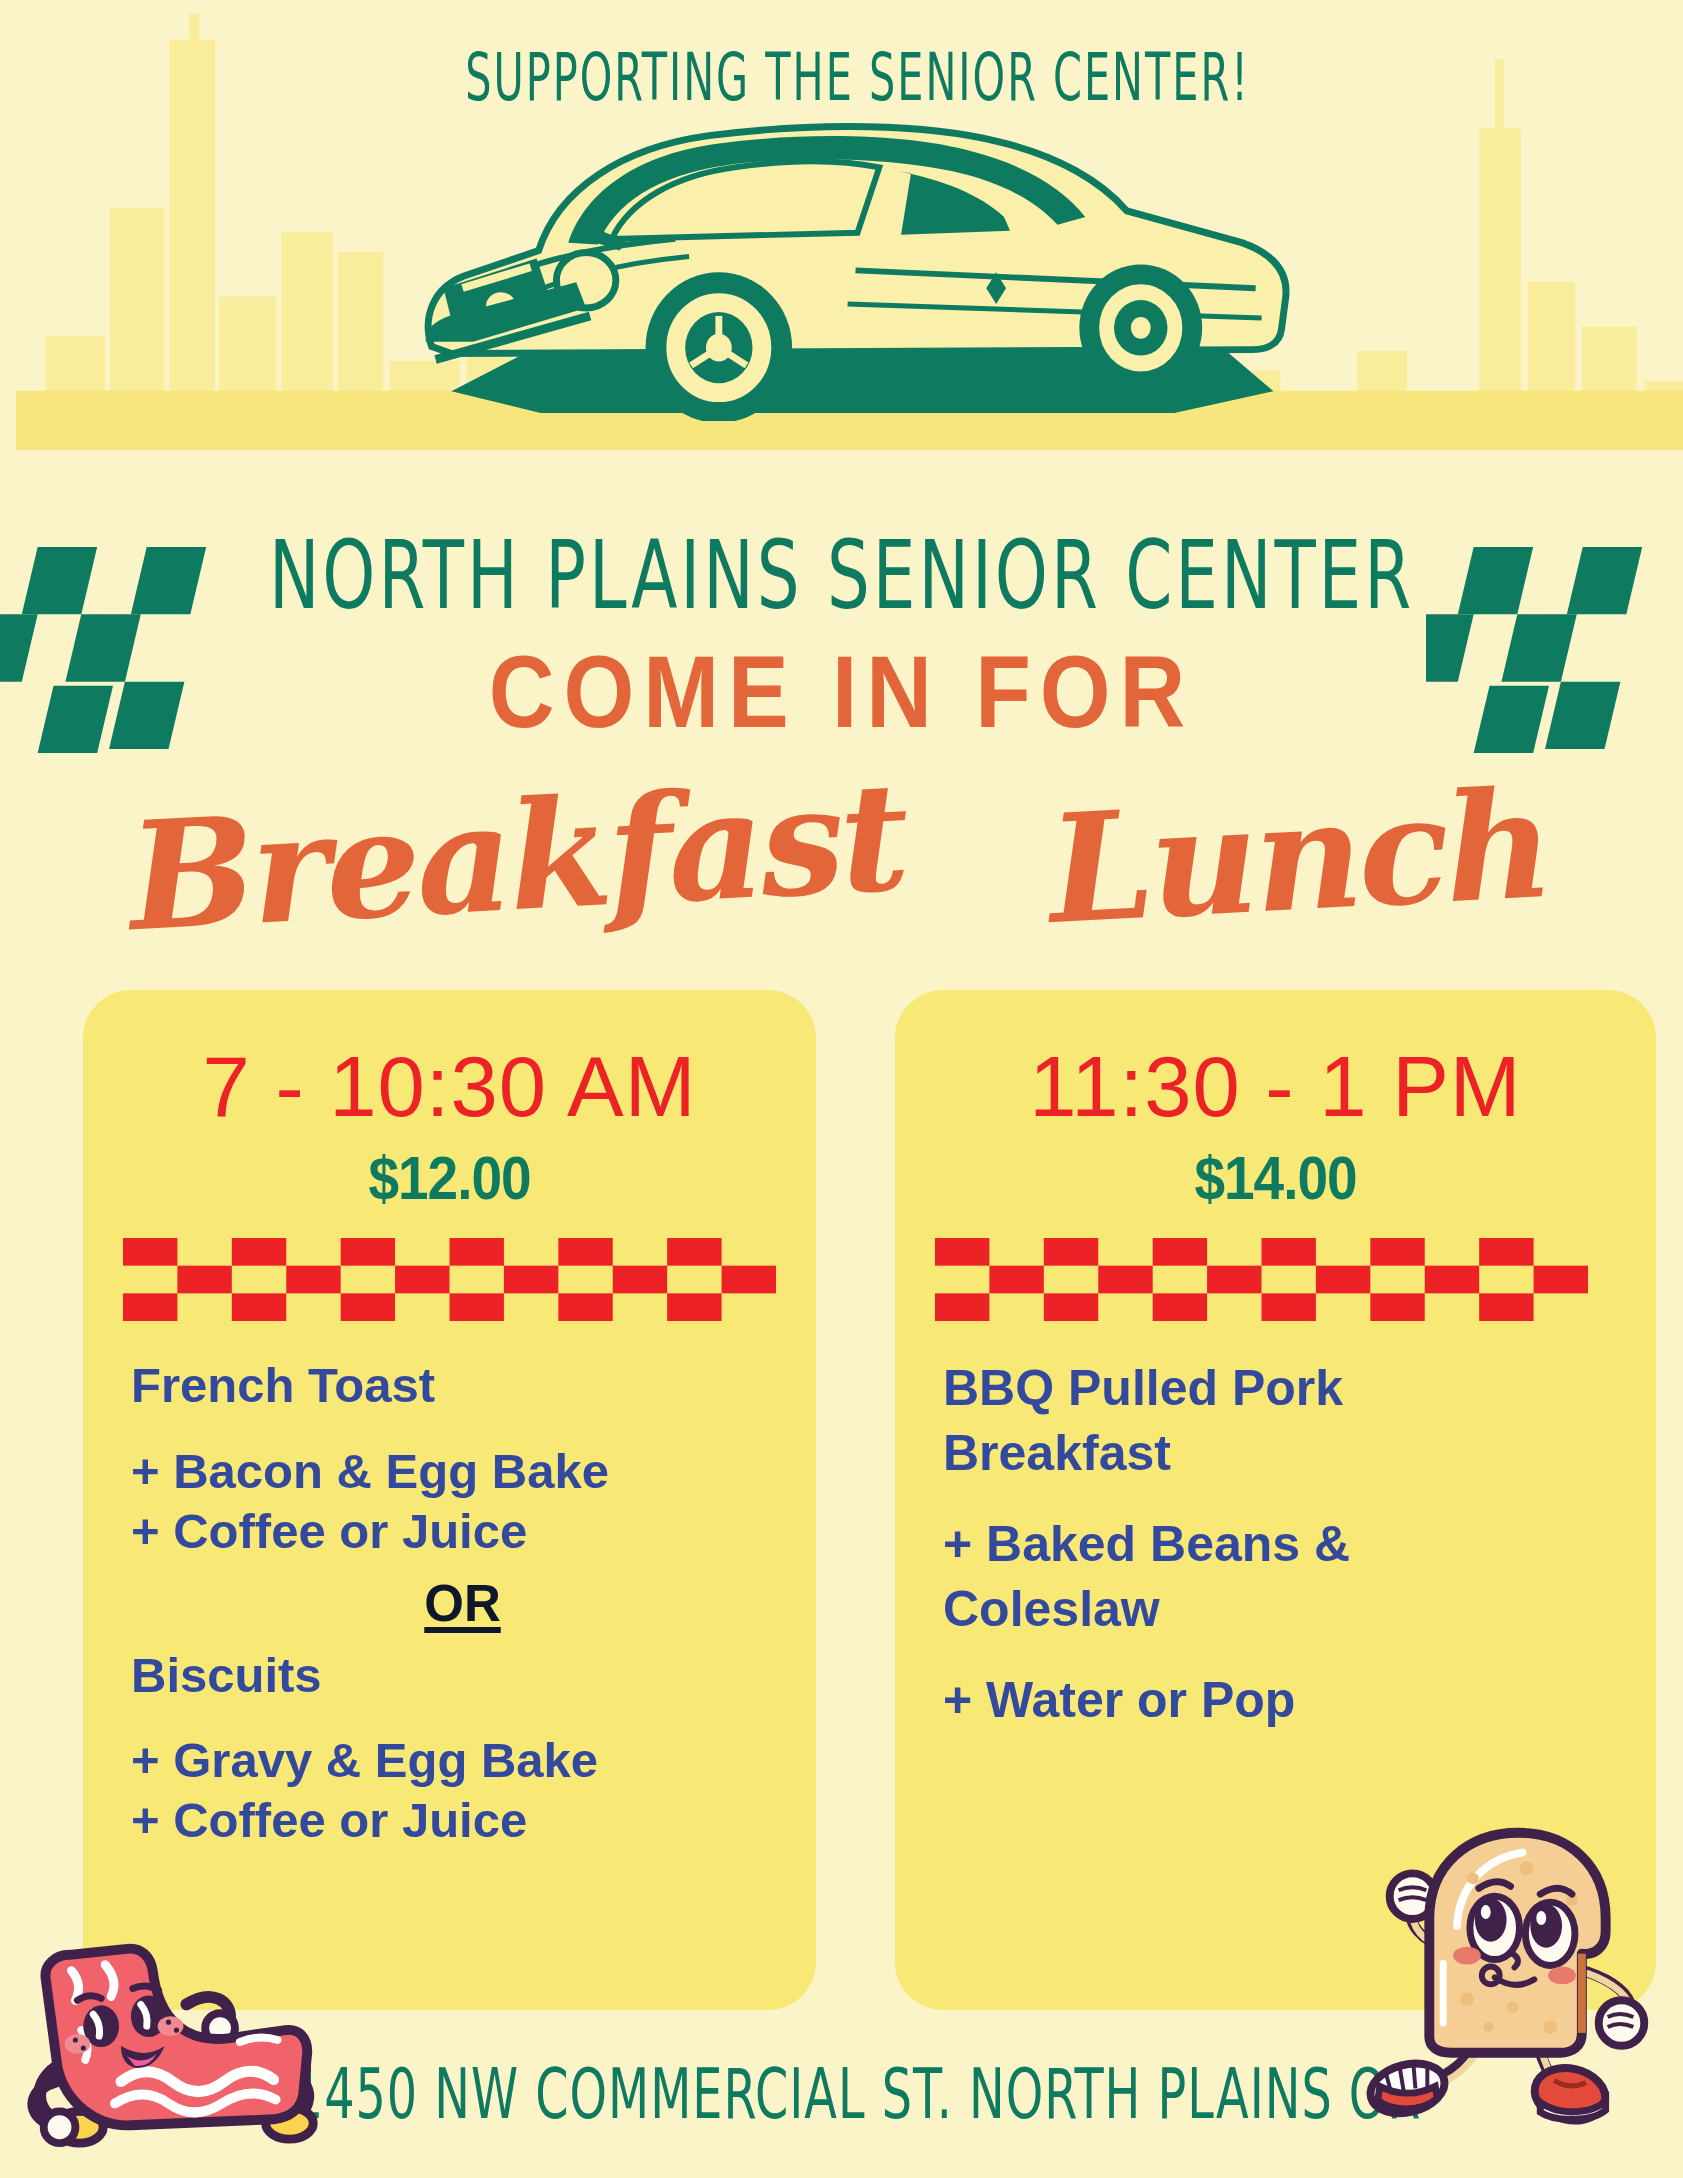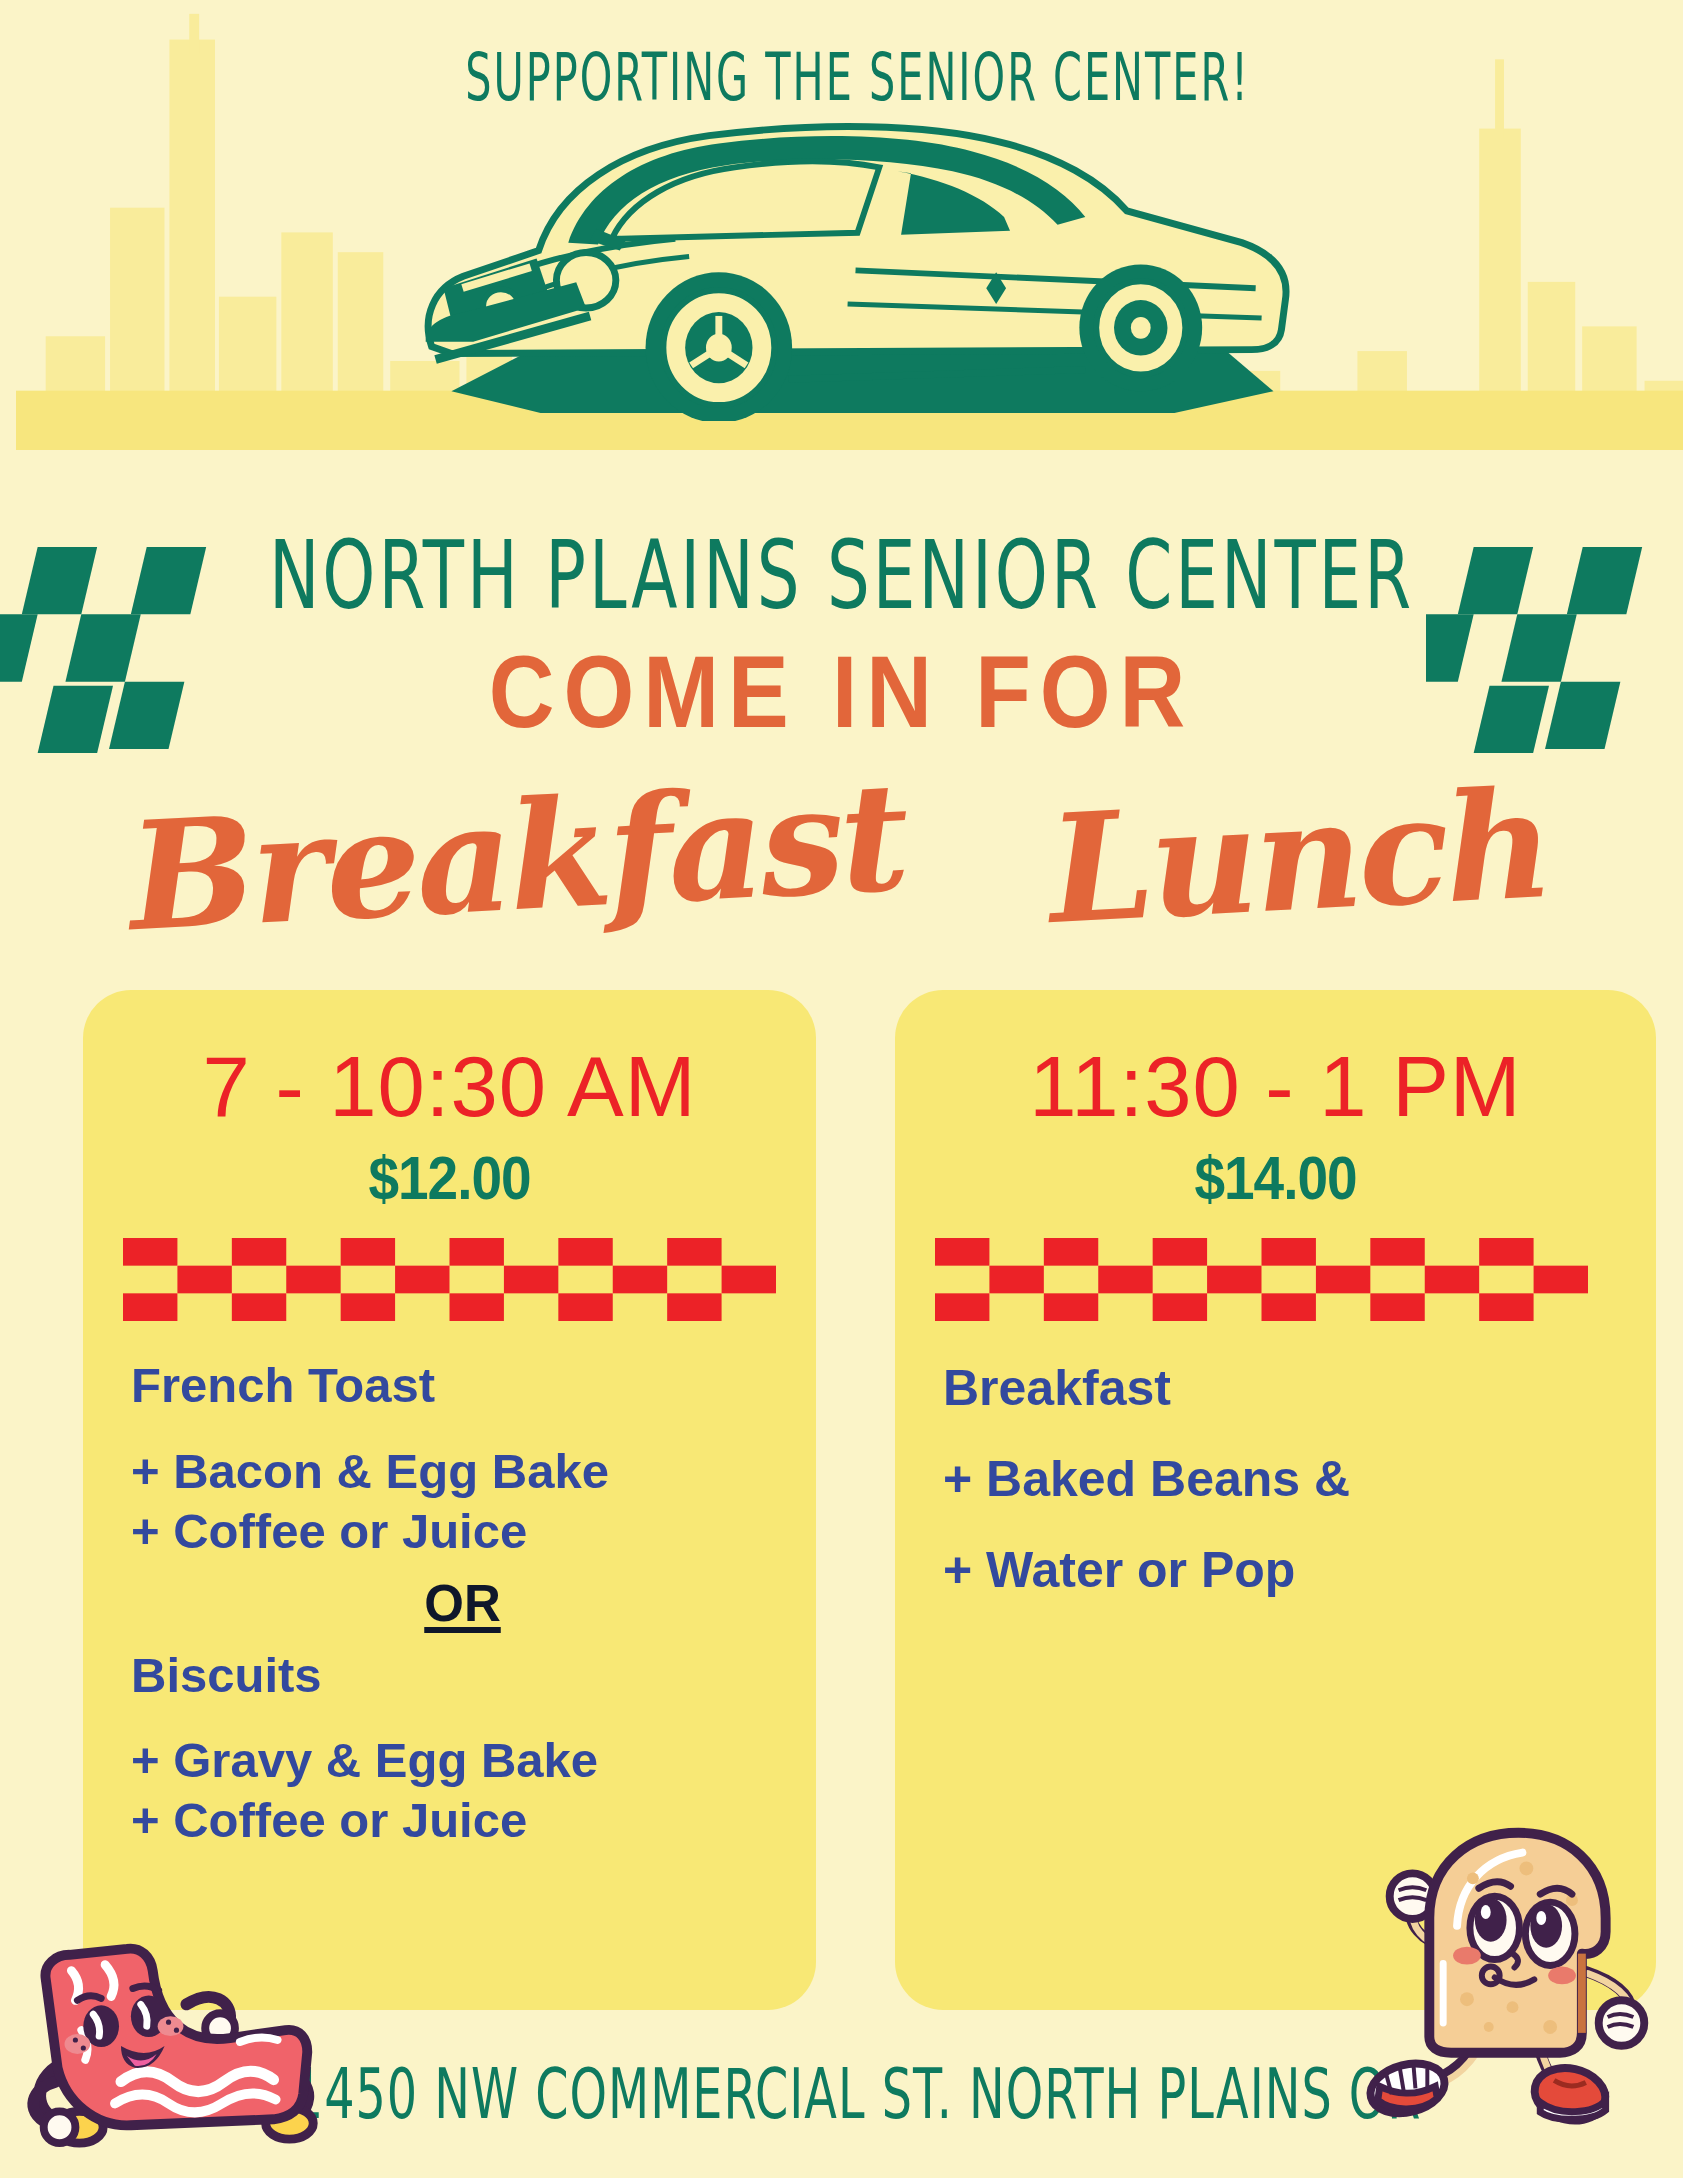--- a/index.html
+++ b/index.html
@@ -304,23 +304,25 @@
         <rect x="0" y="56" width="55" height="28"></rect>
           <rect x="110" y="56" width="55" height="28"></rect>
         <rect x="220" y="56" width="55" height="28"></rect>
           <rect x="330" y="56" width="55" height="28"></rect>
         <rect x="440" y="56" width="55" height="28"></rect>
           <rect x="550" y="56" width="55" height="28"></rect>
       </g>
     </svg>
 
     <div class="menu right-menu">
+      <p class="line">BBQ Pulled Pork</p>
       <p class="line">Breakfast</p>
       <div class="gap"></div>
       <p class="line">+ Baked Beans &amp;</p>
+      <p class="line">Coleslaw</p>
       <div class="gap"></div>
       <p class="line">+ Water or Pop</p>
     </div>
   </div>
 
   <svg class="mascot bacon" viewBox="0 0 330 220">
 
     <path d="M58 128 C24 140 22 176 46 186" fill="none" stroke="#40214A" stroke-width="13" stroke-linecap="round"></path>
     <path d="M252 130 C296 134 312 160 292 182" fill="none" stroke="#40214A" stroke-width="13" stroke-linecap="round"></path>
 

